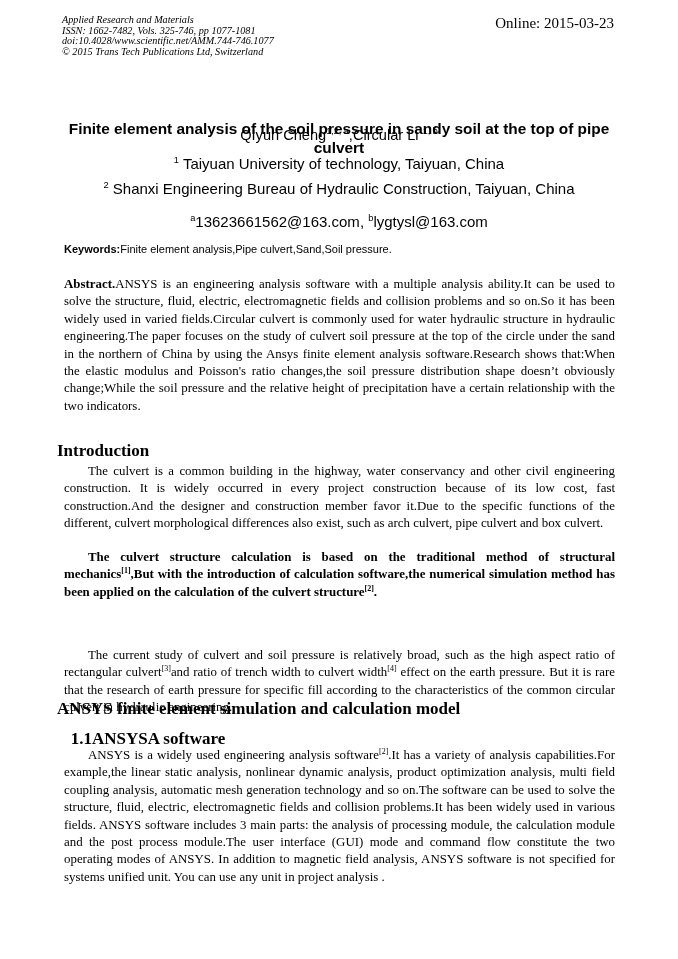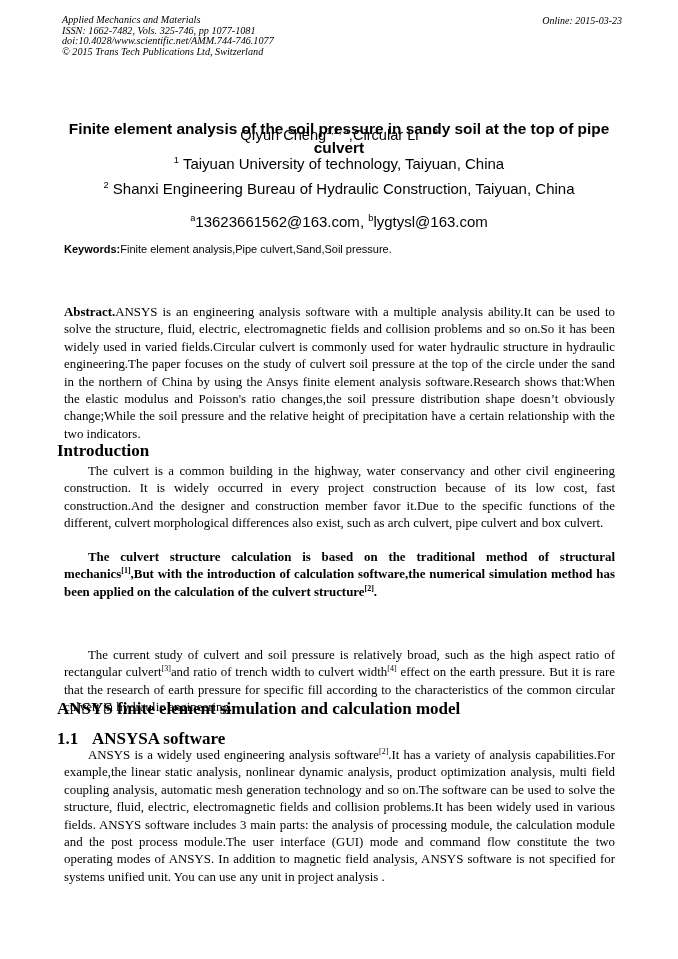--- a/index.html
+++ b/index.html
@@ -1,51 +1,51 @@
 <!DOCTYPE html>
 <html><head>
 <meta charset="utf-8">
 <style>
   html, body { margin: 0; padding: 0; background: #ffffff; }
   body { width: 678px; height: 959px; position: relative; overflow: hidden; color: #000; }
   .serif { font-family: "Liberation Serif", "DejaVu Serif", serif; }
   .sans { font-family: "Liberation Sans", "DejaVu Sans", sans-serif; }
 
   .header { position: absolute; left: 62px; top: 15px; font-style: italic; font-size: 10.2px; line-height: 10.6px; }
-  .header-right { position: absolute; right: 56px; top: 15px; font-style: italic; font-size: 10px; }
+  .header-right { position: absolute; right: 64px; top: 15px; font-size: 15px; }
 
   .title { position: absolute; left: 62px; width: 554px; top: 83px; text-align: center; font-weight: bold; font-size: 15.4px; line-height: 19px; margin-top: 36px; }
   .authors { position: absolute; left: 62px; width: 554px; top: 126px; text-align: center; font-size: 14.6px; line-height: 18px; }
   .aff { position: absolute; left: 62px; width: 554px; text-align: center; font-size: 15px; }
   .aff1 { top: 155px; }
   .aff2 { top: 180px; }
   .email { top: 213px; }
   sup { font-size: 0.62em; vertical-align: 0.65em; line-height: 0; }
 
   .keywords { position: absolute; left: 64px; top: 243px; font-size: 11px; }
 
   .para { position: absolute; left: 64px; width: 551px; font-size: 12.9px; line-height: 17.4px; text-align: justify; margin: 0; }
   .indent { text-indent: 24px; }
   .heading { position: absolute; left: 57px; font-weight: bold; font-size: 17px; }
 
-  .abstract { top: 276px; margin-top: 28px; }
+  .abstract { top: 276px; }
   .h-intro { top: 441px; }
   .p1 { top: 463px; }
   .p2 { top: 549px; font-weight: bold; }
   .p3 { top: 635px; margin-top: 12px; }
   .h-ansys { top: 699px; }
   .h-11 { top: 729px; }
-  .h-11 .num { display: inline-block; width: 35px; }
+  .h-11 .num { display: inline-block; width: 35px; text-align: right; }
   .p4 { top: 747px; }
 </style>
 </head>
 <body>
 
 <div class="header serif">
-  <div>Applied Mechanics and Materials</div>
+  <div>Applied Research and Materials</div>
   <div>ISSN: 1662-7482, Vols. 325-746, pp 1077-1081</div>
   <div>doi:10.4028/www.scientific.net/AMM.744-746.1077</div>
   <div>© 2015 Trans Tech Publications Ltd, Switzerland</div>
 </div>
 <div class="header-right serif">Online: 2015-03-23</div>
 
 <div class="title sans">Finite element analysis of the soil pressure in sandy soil at the top of pipe culvert</div>
 
 <div class="authors sans"><span>QIyun Cheng</span><sup>1,2, a</sup>,<span>Circular Li</span> <sup>1, b</sup></div>
 

